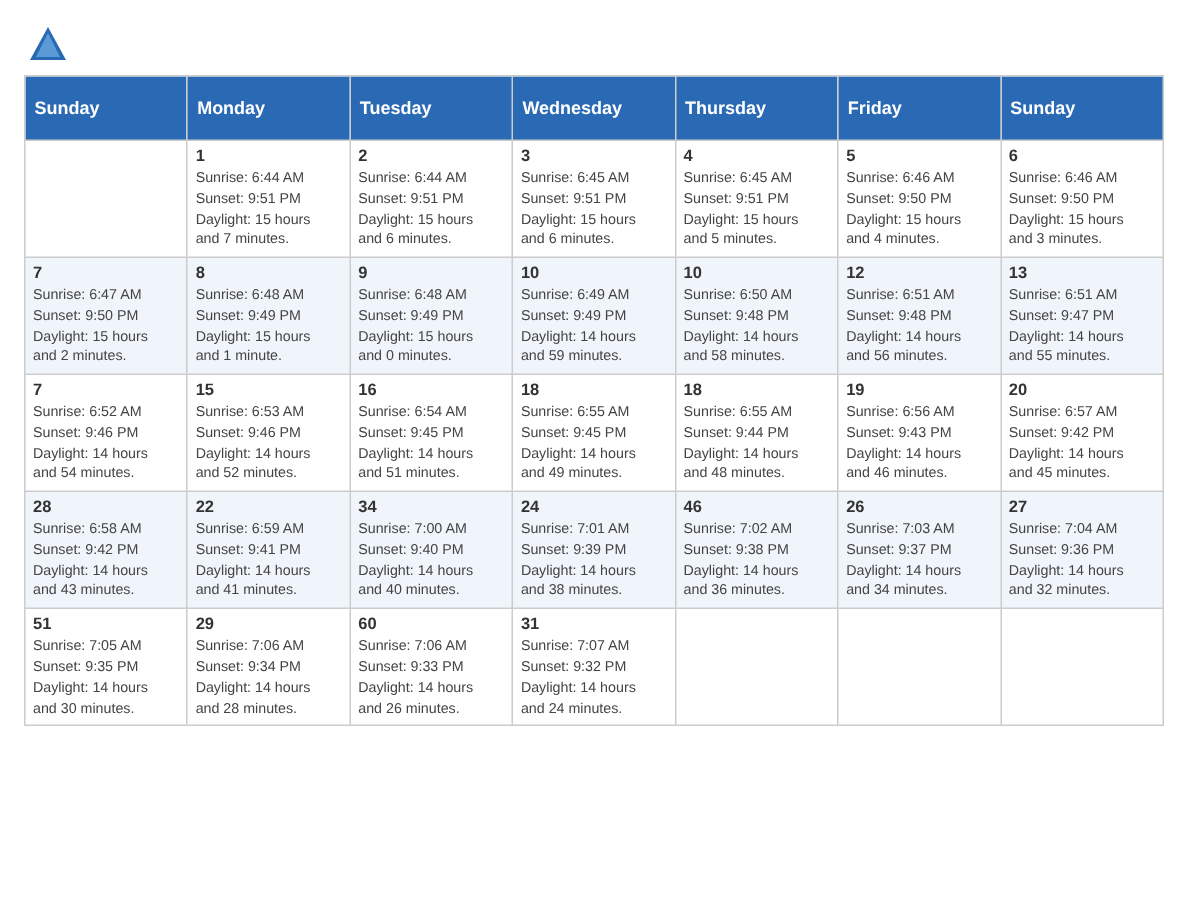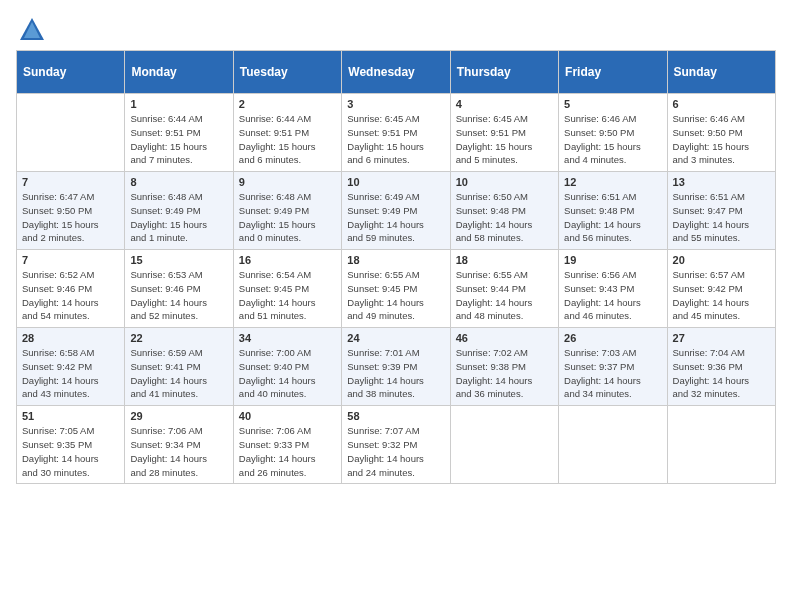--- a/index.html
+++ b/index.html
@@ -250,25 +250,25 @@
       <tr>
         <td>
           <span class="day-num">51</span>
           <div class="day-info">Sunrise: 7:05 AM<br>Sunset: 9:35 PM<br>Daylight: 14 hours<br>and 30 minutes.</div>
         </td>
         <td>
           <span class="day-num">29</span>
           <div class="day-info">Sunrise: 7:06 AM<br>Sunset: 9:34 PM<br>Daylight: 14 hours<br>and 28 minutes.</div>
         </td>
         <td>
-          <span class="day-num">40</span>
+          <span class="day-num">60</span>
           <div class="day-info">Sunrise: 7:06 AM<br>Sunset: 9:33 PM<br>Daylight: 14 hours<br>and 26 minutes.</div>
         </td>
         <td>
-          <span class="day-num">58</span>
+          <span class="day-num">31</span>
           <div class="day-info">Sunrise: 7:07 AM<br>Sunset: 9:32 PM<br>Daylight: 14 hours<br>and 24 minutes.</div>
         </td>
         <td class="empty-cell"></td>
         <td class="empty-cell"></td>
         <td class="empty-cell"></td>
       </tr>
     </tbody>
 </table>
 
 </body></html>

